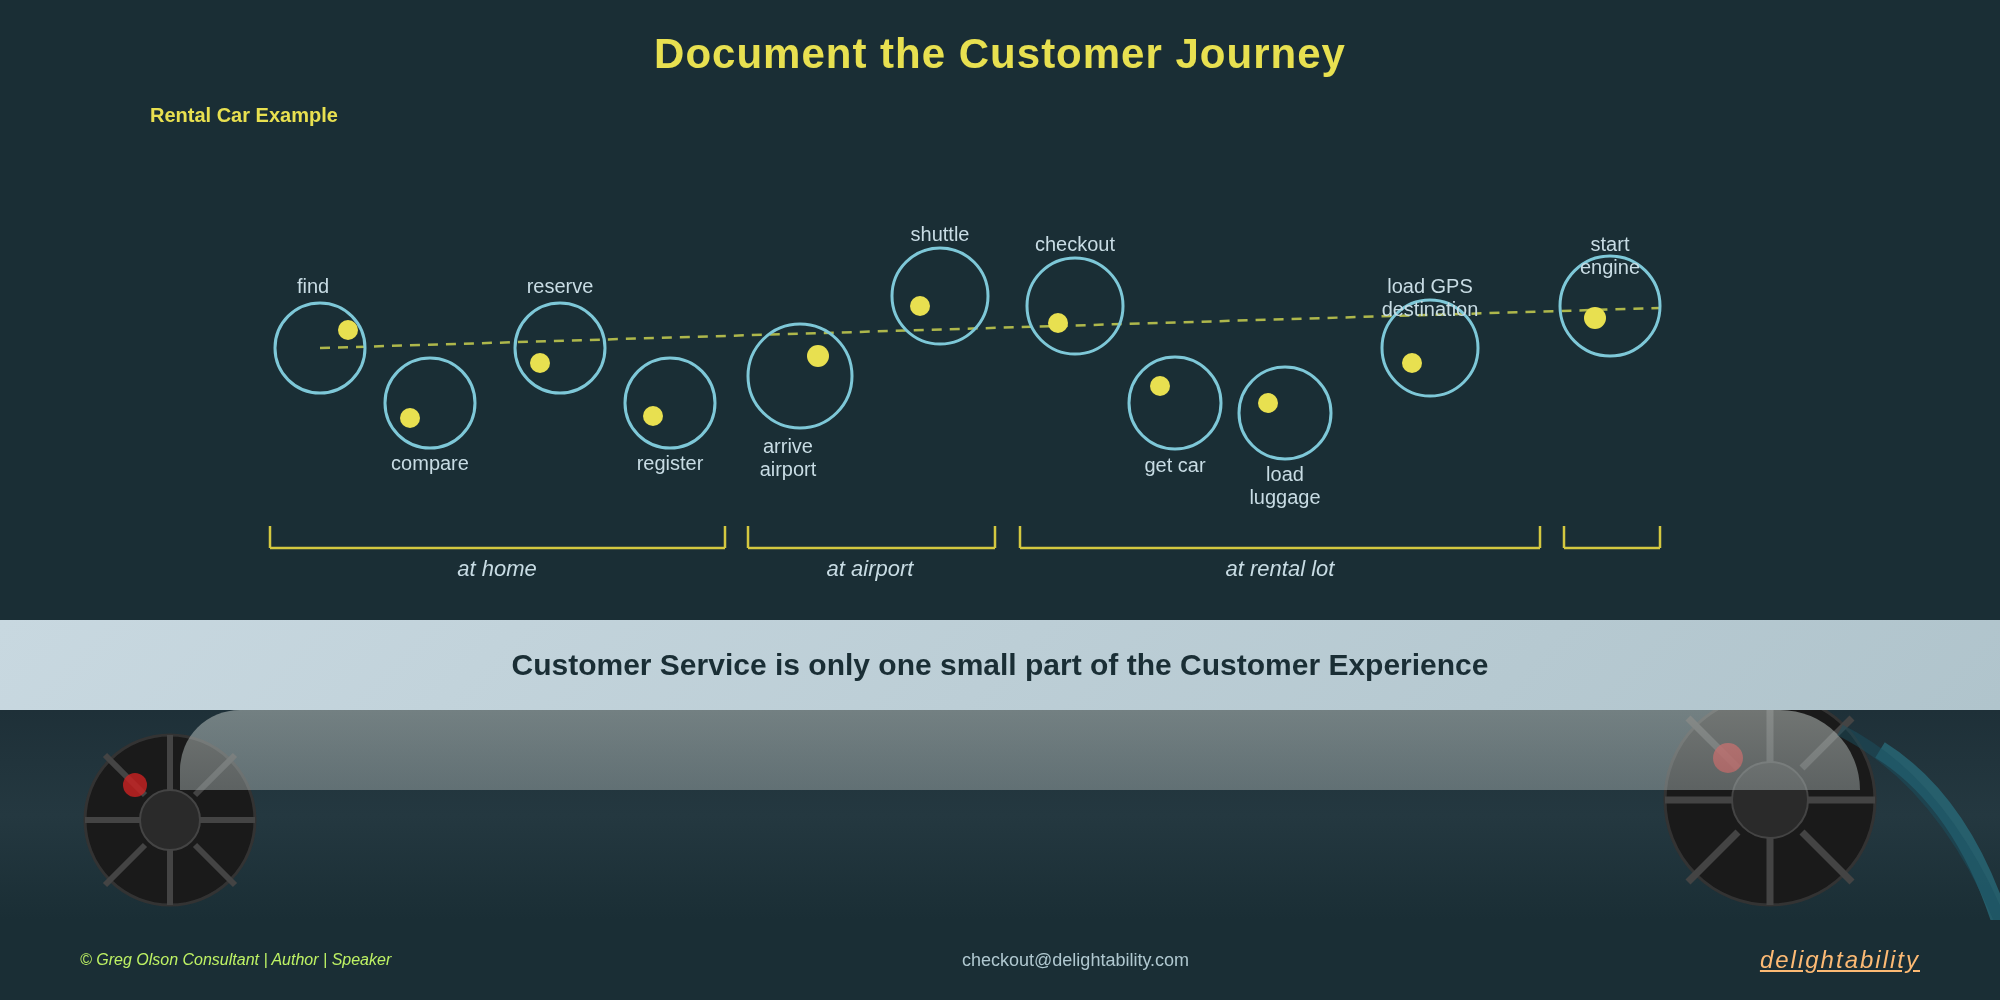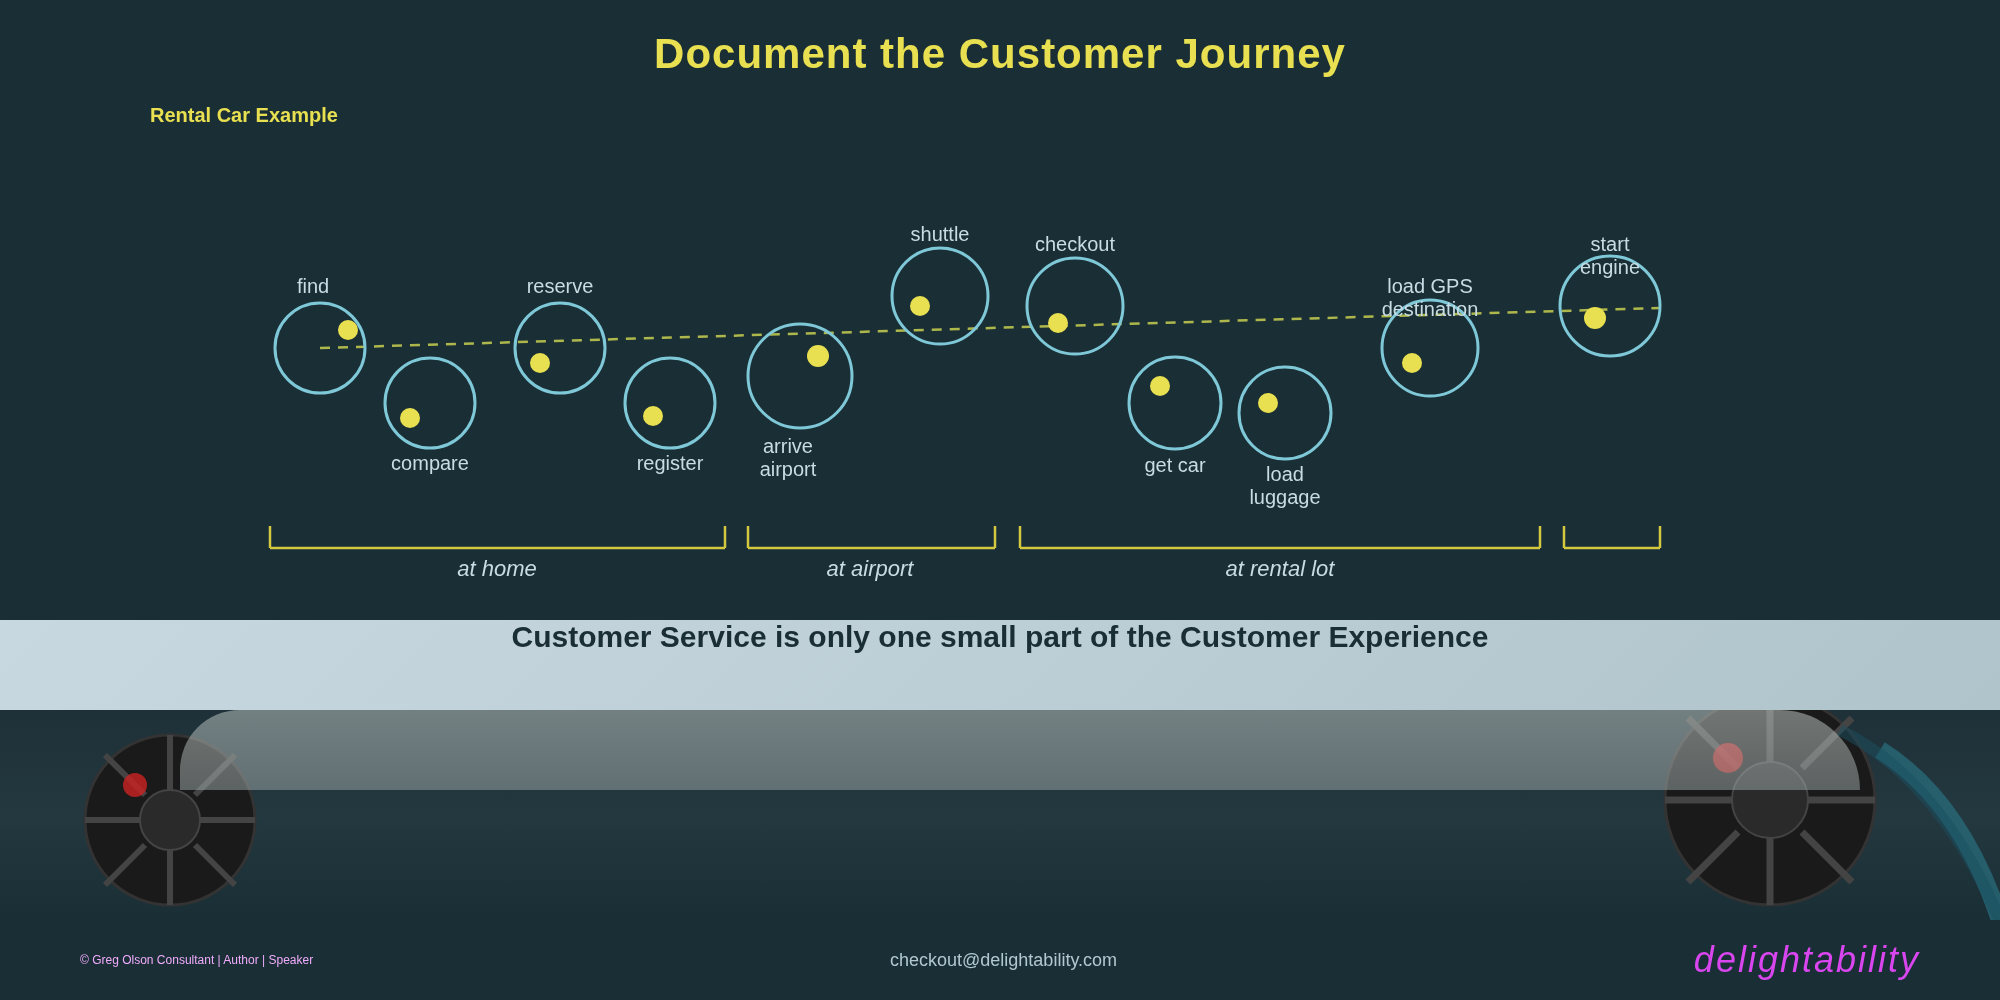--- a/index.html
+++ b/index.html
@@ -59,20 +59,21 @@
       left: 0;
       width: 100%;
       height: 100%;
     }
 
     
     .banner {
       flex: 0 0 90px;
       background: linear-gradient(135deg, #c8d8e0 0%, #b0c4cc 100%);
       display: flex;
+      align-items: center;
       justify-content: center;
     }
 
     .banner-text {
       font-size: 30px;
       font-weight: 600;
       color: #1a2e35;
       text-align: center;
     }
 
@@ -113,35 +114,37 @@
     .footer {
       flex: 0 0 80px;
       background-color: #1a2e35;
       display: flex;
       align-items: center;
       justify-content: space-between;
       padding: 0 80px;
     }
 
     .footer-left {
-      color: #f0abfc;
-      font-size: 12px;
+      color: #bef264;
+      font-size: 16px;
+      font-style: italic;
     }
 
     .footer-center {
       color: #b0c8d0;
       font-size: 18px;
     }
 
     .footer-right {
-      color: #d946ef;
-      font-size: 36px;
+      color: #fdba74;
+      font-size: 24px;
       font-style: italic;
       font-weight: 300;
       letter-spacing: 2px;
+      text-decoration: underline;
     }
 
     .footer-right span.delight {
       font-weight: 400;
     }
 
     
     .arc-decoration {
       position: absolute;
       bottom: 0;

